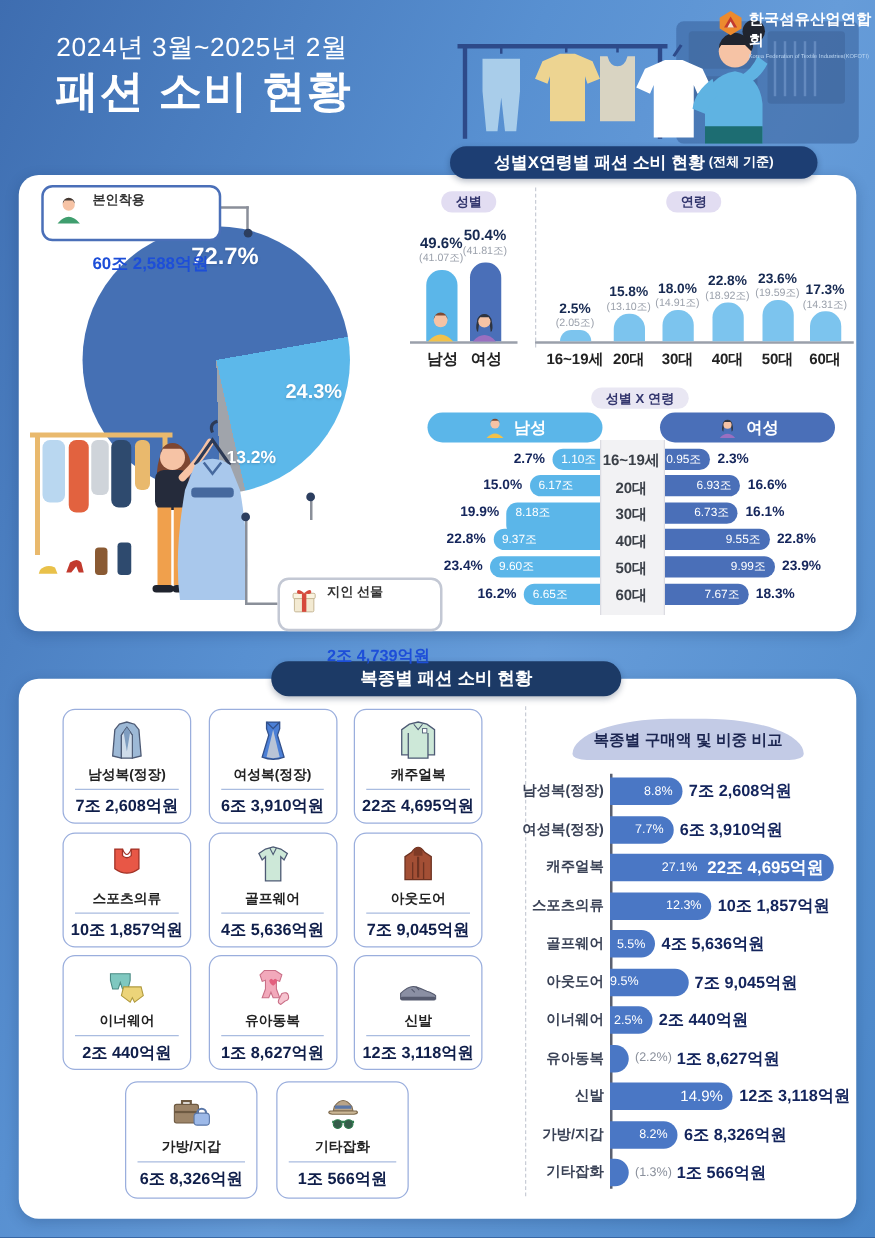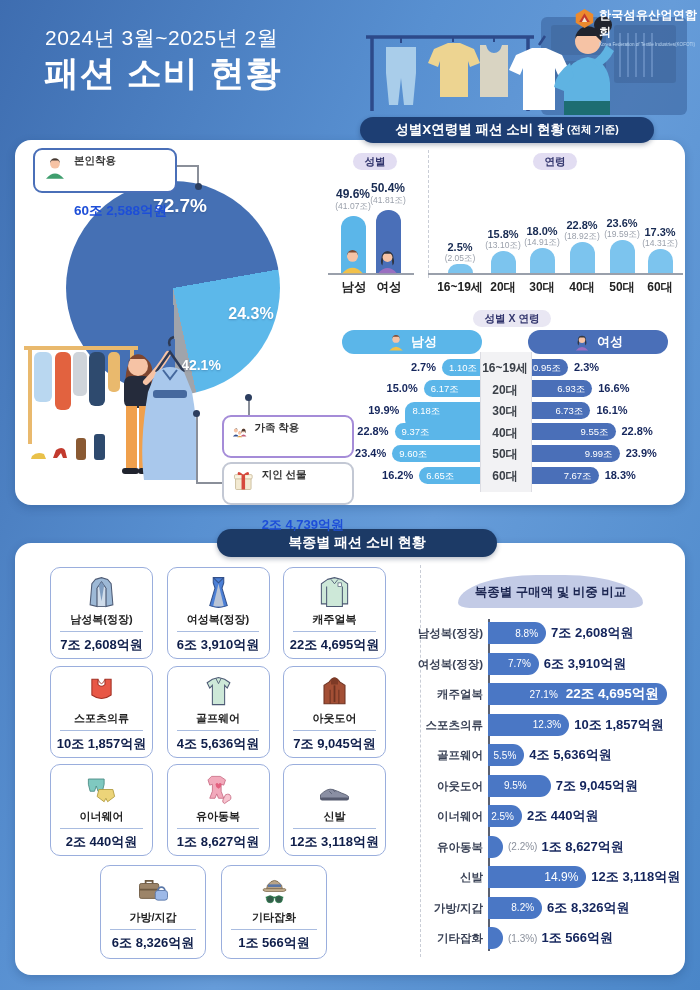--- a/index.html
+++ b/index.html
@@ -97,43 +97,24 @@
         <span class="c-value" style="display:block;">60조 2,588억원</span>
       </span>
     </div>
     <div class="line" style="left:160px;top:25px;width:24px;height:2px;"></div>
     <div class="line" style="left:182px;top:25px;width:2px;height:20px;"></div>
     <div class="dot" style="left:180px;top:43px;"></div>
 
     <div class="donut" id="donut" style="left: 51px; top: 41px; width: 214px; height: 214px; background: conic-gradient(from 178.3deg, rgb(69, 112, 180) 0deg, rgb(69, 112, 180) 261.72deg, rgb(92, 184, 234) 261.72deg, rgb(92, 184, 234) 349.2deg, rgb(160, 164, 171) 349.2deg, rgb(160, 164, 171) 360deg);"></div>
     <div class="donut-pct" style="left:125px;top:55px;width:80px;font-size:19px;">72.7%</div>
     <div class="donut-pct" style="left:196px;top:165px;width:80px;font-size:16px;">24.3%</div>
-    <div class="donut-pct" style="left:146px;top:217px;width:80px;font-size:14px;">42.1%</div>
+    <div class="donut-pct" style="left:146px;top:217px;width:80px;font-size:14px;">13.2%</div>
 
     <div class="dot" style="left:230px;top:254px;"></div>
     <div class="line" style="left:233px;top:258px;width:2px;height:18px;"></div>
-    <div class="callout" style="left:207px;top:275px;width:132px;height:43px;border:2px solid #a58cd8;">
-      <span style="width:30px;height:25px;">
-          <svg viewBox="0 0 36 30" width="100%" height="100%">
-            <circle cx="9" cy="8" r="4.5" fill="#f6c3a5"></circle>
-            <path d="M4.8 7.5 a4.5 4.5 0 0 1 8.6 -1.2 l-2 -1.8 h-5 Z" fill="#3a3330"></path>
-            <path d="M2 22 q7 -9 14 0 Z" fill="#35508c"></path>
-            <circle cx="27" cy="8" r="4.5" fill="#f6c3a5"></circle>
-            <path d="M22.6 8 a4.5 4.5 0 0 1 8.8 -0.5 q1.5 5 -0.5 7 l-1.3 -5 h-5.5 l-1 5 q-2 -2 -0.5 -6.5" fill="#4a3a33"></path>
-            <path d="M20 22 q7 -9 14 0 Z" fill="#c4607a"></path>
-            <circle cx="18" cy="14" r="4" fill="#f6c3a5"></circle>
-            <path d="M14.4 13 a4 4 0 0 1 7.4 -0.6 l-1.5 -1.7 h-4.5 Z" fill="#6e4a33"></path>
-            <path d="M12 24 q6 -8 12 0 Z" fill="#e8a23f"></path>
-          </svg>
-        </span>
-      <span>
-        <span class="c-label" style="display:block;">가족 착용</span>
-        <span class="c-value" style="display:block;font-size:13px;">20조 1,501억원</span>
-      </span>
-    </div>
     <div class="dot" style="left:178px;top:270px;"></div>
     <div class="line" style="left:181px;top:274px;width:2px;height:70px;"></div>
     <div class="line" style="left:181px;top:342px;width:26px;height:2px;"></div>
     <div class="callout" style="left:207px;top:322px;width:132px;height:43px;border:2px solid #c3c8d4;">
       <span style="width:26px;height:26px;">
           <svg viewBox="0 0 32 32" width="100%" height="100%">
             <rect x="5" y="12" width="22" height="16" rx="1.5" fill="#f3ead2" stroke="#bfae8a"></rect>
             <rect x="3.5" y="7" width="25" height="6" rx="1.5" fill="#faf3e0" stroke="#bfae8a"></rect>
             <rect x="13.5" y="7" width="5" height="21" fill="#d6493c"></rect>
             <path d="M16 7 q-7 -6 -8 -2 q-1 4 8 2 M16 7 q7 -6 8 -2 q1 4 -8 2" fill="#d6493c"></path>
@@ -457,21 +438,21 @@
         <span style="color: rgb(19, 36, 92); font-size: 13px; font-weight: 800; white-space: nowrap;">10조 1,857억원</span>
       </div>
       <div style="position: absolute; left: 340px; top: 201px; width: 128px; height: 22px; text-align: right; line-height: 22px; font-size: 11.5px; font-weight: 600; color: rgb(58, 66, 86);">골프웨어</div>
       <div style="position: absolute; left: 473px; top: 201px; width: 36.3px; height: 22px; background: rgb(74, 119, 197); border-radius: 0px 11px 11px 0px; display: flex; align-items: center; justify-content: flex-end; box-sizing: border-box; padding-right: 8px; gap: 8px;">
         <span style="color: rgb(255, 255, 255); font-size: 10px;">5.5%</span>
       </div>
       <div style="position: absolute; left: 514.3px; top: 201px; height: 22px; display: flex; align-items: center; gap: 4px;">
         <span style="color: rgb(19, 36, 92); font-size: 13px; font-weight: 800; white-space: nowrap;">4조 5,636억원</span>
       </div>
       <div style="position: absolute; left: 340px; top: 231.5px; width: 128px; height: 22px; text-align: right; line-height: 22px; font-size: 11.5px; font-weight: 600; color: rgb(58, 66, 86);">아웃도어</div>
-      <div style="position: absolute; left: 473px; top: 231.5px; width: 62.7px; height: 22px; background: rgb(74, 119, 197); border-radius: 0px 11px 11px 0px; display: flex; align-items: center; justify-content: center; box-sizing: border-box; padding-right: 8px; gap: 8px;">
+      <div style="position: absolute; left: 473px; top: 231.5px; width: 62.7px; height: 22px; background: rgb(74, 119, 197); border-radius: 0px 11px 11px 0px; display: flex; align-items: center; justify-content: flex-start; box-sizing: border-box; padding-right: 8px; gap: 8px;">
         <span style="color: rgb(255, 255, 255); font-size: 10px;">9.5%</span>
       </div>
       <div style="position: absolute; left: 540.7px; top: 231.5px; height: 22px; display: flex; align-items: center; gap: 4px;">
         <span style="color: rgb(19, 36, 92); font-size: 13px; font-weight: 800; white-space: nowrap;">7조 9,045억원</span>
       </div>
       <div style="position: absolute; left: 340px; top: 262px; width: 128px; height: 22px; text-align: right; line-height: 22px; font-size: 11.5px; font-weight: 600; color: rgb(58, 66, 86);">이너웨어</div>
       <div style="position: absolute; left: 473px; top: 262px; width: 34px; height: 22px; background: rgb(74, 119, 197); border-radius: 0px 11px 11px 0px; display: flex; align-items: center; justify-content: flex-end; box-sizing: border-box; padding-right: 8px; gap: 8px;">
         <span style="color: rgb(255, 255, 255); font-size: 10px;">2.5%</span>
       </div>
       <div style="position: absolute; left: 512px; top: 262px; height: 22px; display: flex; align-items: center; gap: 4px;">

